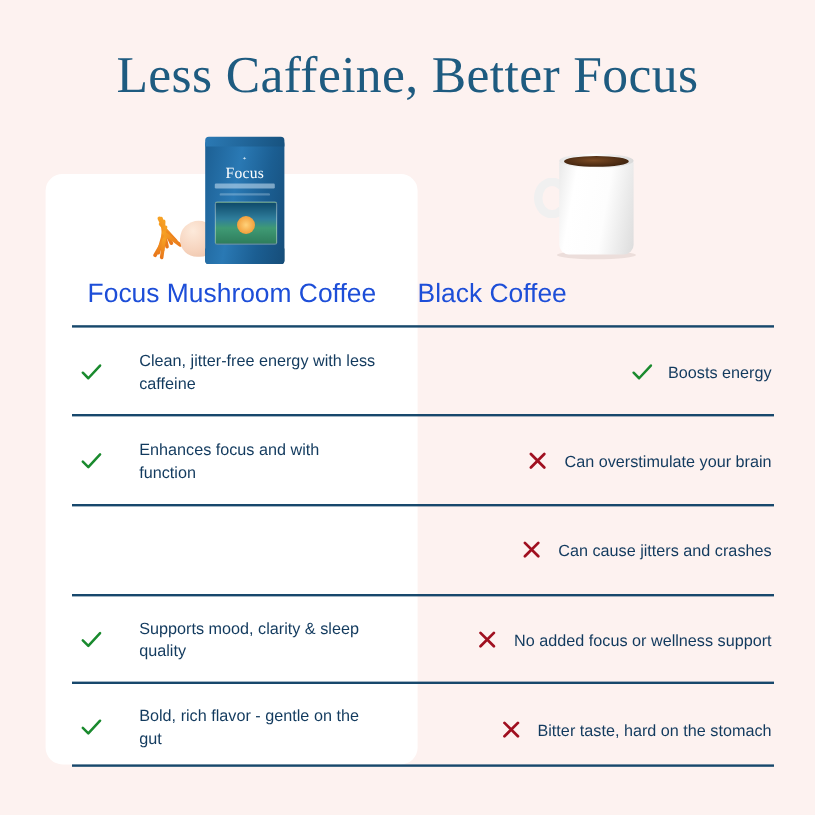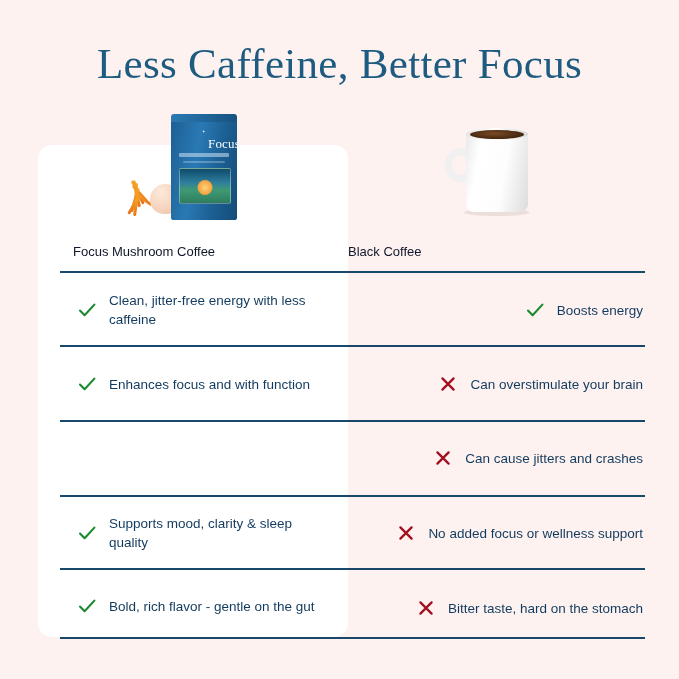--- a/index.html
+++ b/index.html
@@ -104,21 +104,20 @@
   }
   .pouch-brand {
     position: absolute;
     left: 0; top: 20px;
     width: 100%;
     text-align: center;
     font-family: "Liberation Serif", serif;
     font-size: 13px;
     color: #ffffff;
     letter-spacing: 0.2px;
-    padding-left: 20px;
   }
   .pouch-sub {
     position: absolute;
     left: 8px; top: 37px;
     width: 50px;
     height: 4px;
     background: rgba(205,228,244,0.55);
     border-radius: 1px;
   }
   .pouch-sub2 {
@@ -241,23 +240,23 @@
   
   .head-row {
     position: absolute;
     left: 0;
     top: 228px;
     width: 679px;
     height: 34px;
   }
   .col-head {
     position: absolute;
-    top: 16px;
-    font-size: 13px;
-    color: #0f172a;
+    top: 4px;
+    font-size: 22px;
+    color: #1d4ed8;
     font-weight: 400;
     white-space: nowrap;
   }
   .col-head.left  { left: 73px; }
   .col-head.right { left: 348px; width: 300px; text-align: left; }
 
   
   .rule {
     position: absolute;
     left: 60px;
@@ -276,21 +275,21 @@
     flex: 0 0 auto;
     width: 20px;
     height: 20px;
     margin-right: 12px;
   }
   .feat .txt {
     font-size: 13.5px;
     line-height: 19px;
     color: #123a5e;
   }
-  .feat.left  { left: 77px;  width: 250px; }
+  .feat.left  { left: 66px;  width: 250px; gap: 18px; }
   .feat.right { left: 378px; width: 265px; justify-content: flex-end; }
 
   svg.tick  { display: block; }
 </style>
 </head>
 <body>
 
 <div class="highlight-card"></div>
 
 <div class="page-title">Less Caffeine, Better Focus</div>

